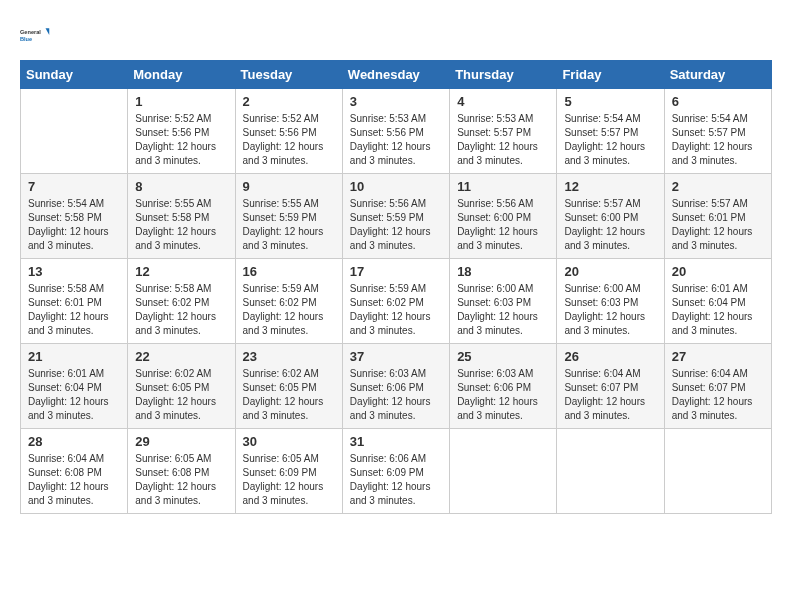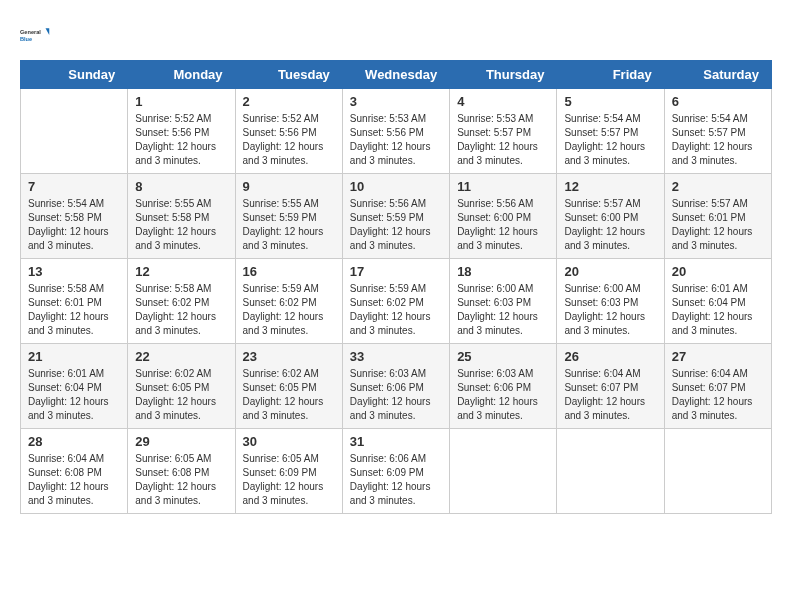--- a/index.html
+++ b/index.html
@@ -38,22 +38,22 @@
       color: #555;
     }
     table {
       width: 100%;
       border-collapse: collapse;
       table-layout: fixed;
     }
     th {
       background-color: #2b6cb0;
       color: white;
-      text-align: right;
-      padding: 6px 12px;
+      text-align: left;
+      padding: 6px 5px;
       font-size: 13px;
       font-weight: bold;
       border: 1px solid #2b6cb0;
     }
     td {
       vertical-align: top;
       border: 1px solid #ccc;
       padding: 5px 7px;
       font-size: 11px;
       color: #333;
@@ -203,21 +203,21 @@
         </td>
         <td>
           <div class="day-number">22</div>
           <div class="day-info">Sunrise: 6:02 AM<br>Sunset: 6:05 PM<br>Daylight: 12 hours and 3 minutes.</div>
         </td>
         <td>
           <div class="day-number">23</div>
           <div class="day-info">Sunrise: 6:02 AM<br>Sunset: 6:05 PM<br>Daylight: 12 hours and 3 minutes.</div>
         </td>
         <td>
-          <div class="day-number">33</div>
+          <div class="day-number">37</div>
           <div class="day-info">Sunrise: 6:03 AM<br>Sunset: 6:06 PM<br>Daylight: 12 hours and 3 minutes.</div>
         </td>
         <td>
           <div class="day-number">25</div>
           <div class="day-info">Sunrise: 6:03 AM<br>Sunset: 6:06 PM<br>Daylight: 12 hours and 3 minutes.</div>
         </td>
         <td>
           <div class="day-number">26</div>
           <div class="day-info">Sunrise: 6:04 AM<br>Sunset: 6:07 PM<br>Daylight: 12 hours and 3 minutes.</div>
         </td>

